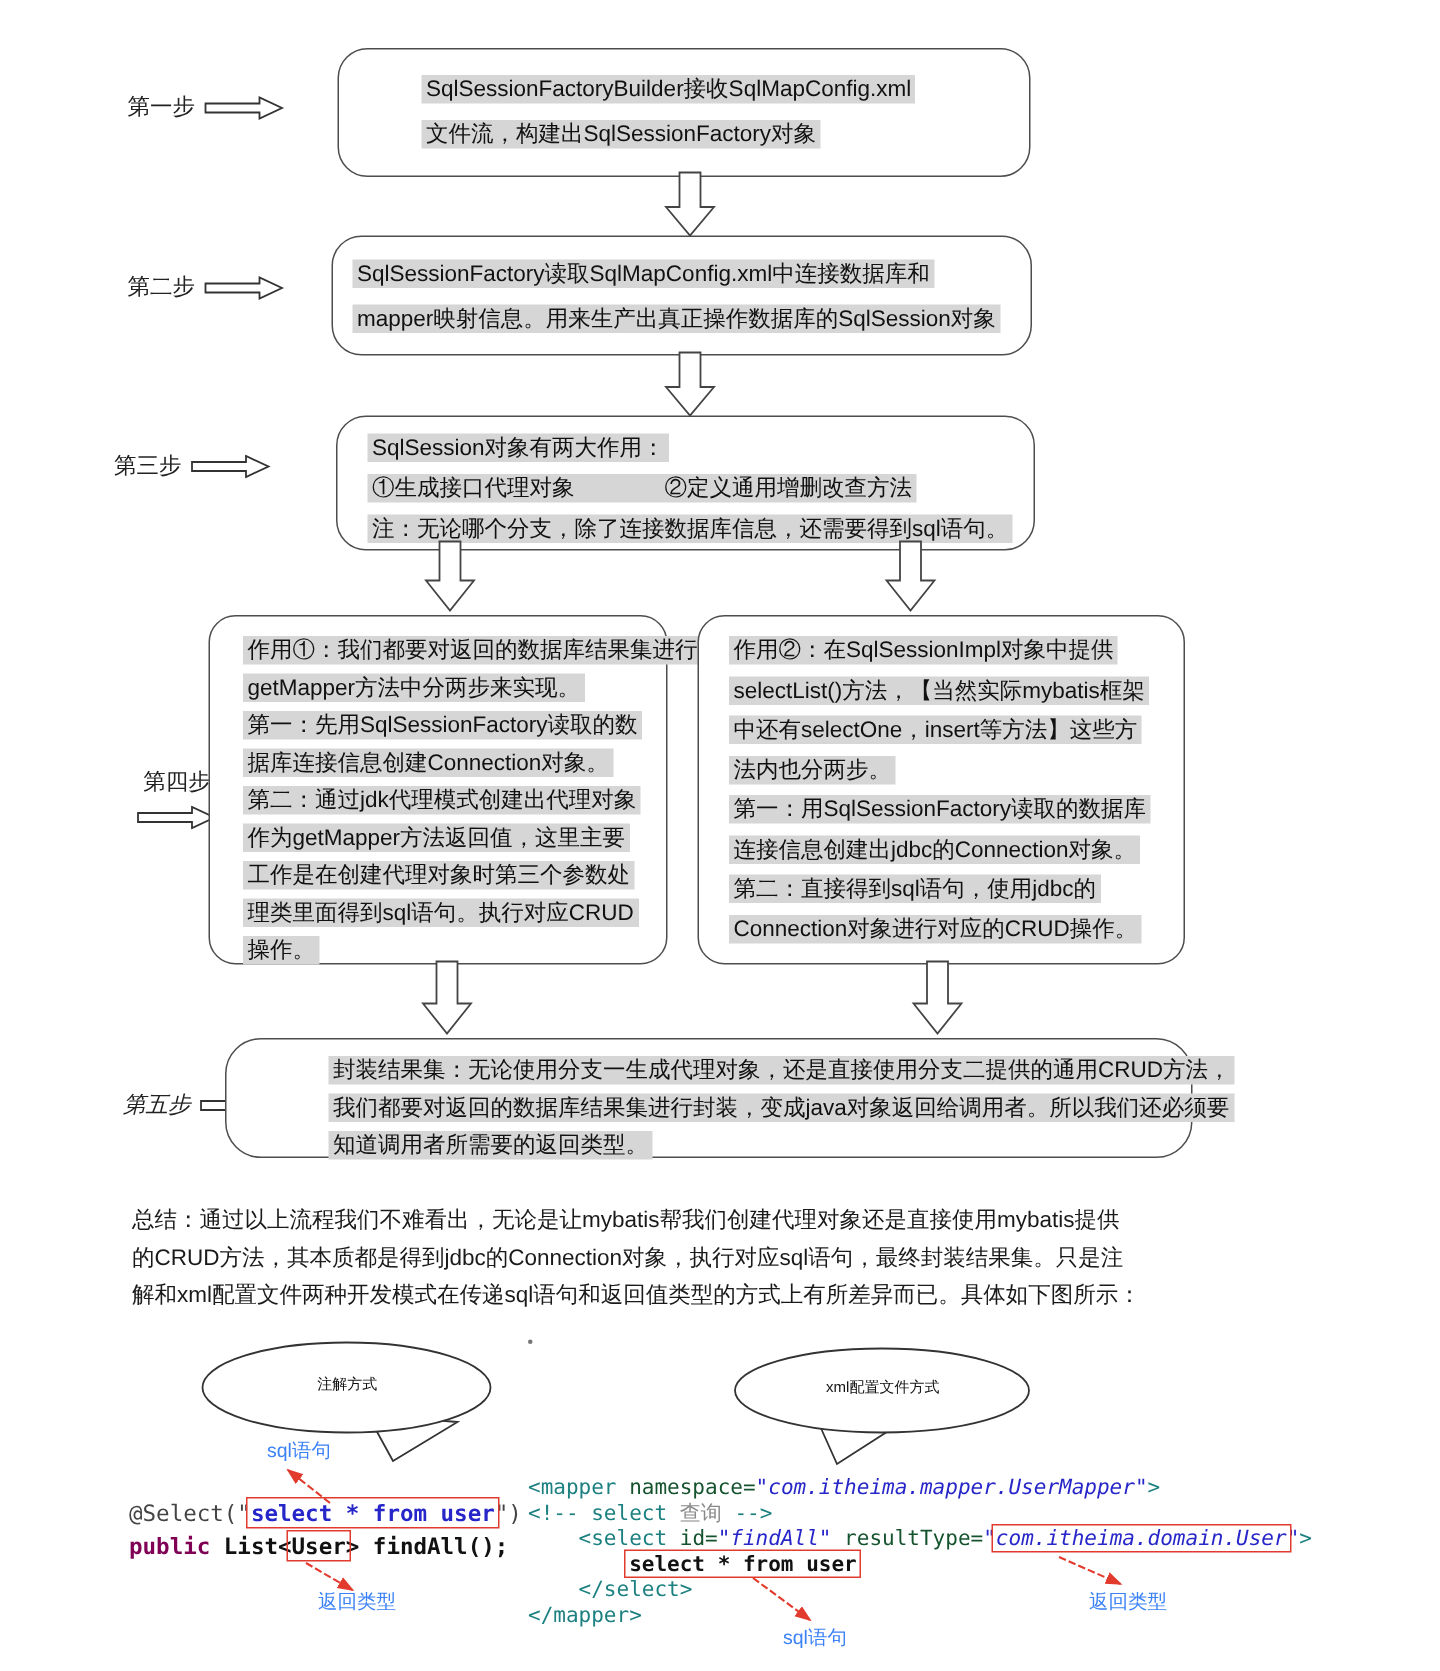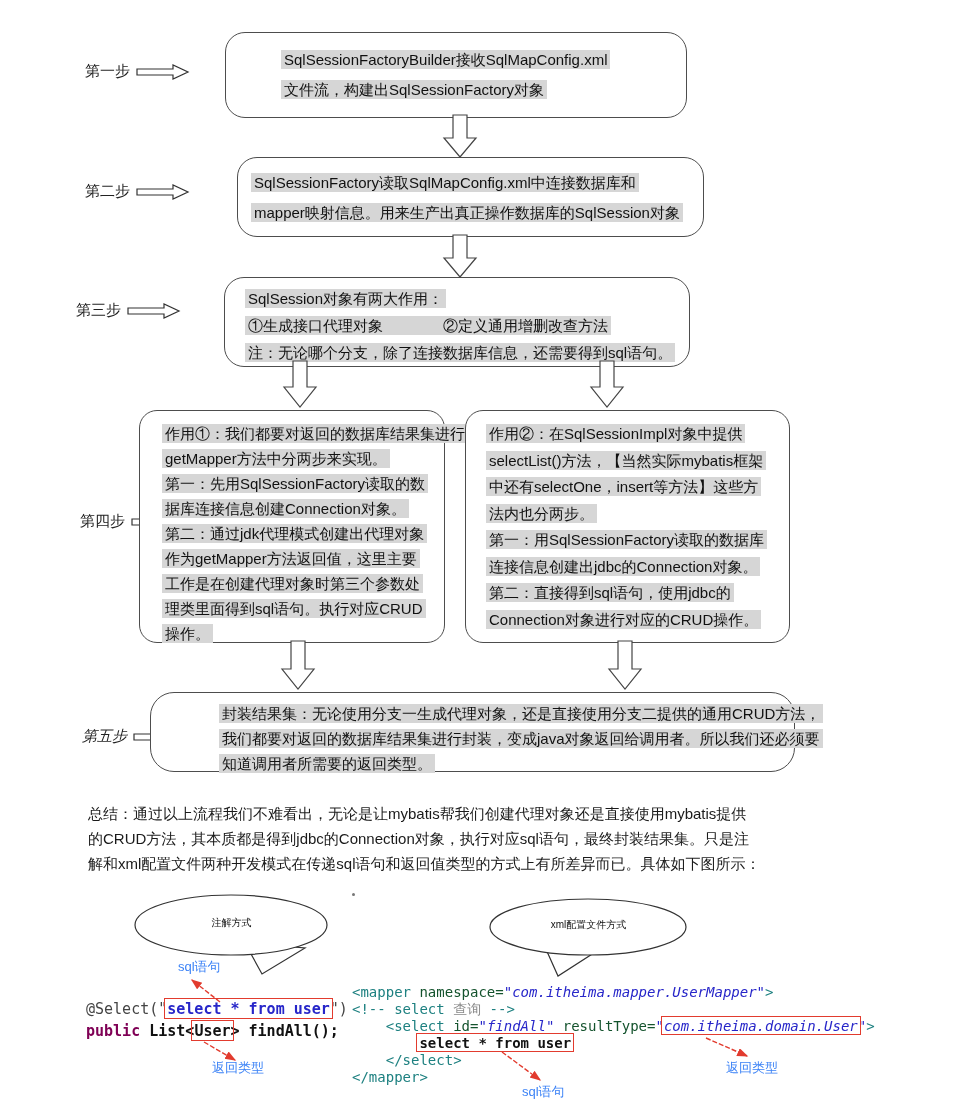--- a/index.html
+++ b/index.html
@@ -54,39 +54,39 @@
     <svg width="54" height="16" viewBox="0 0 54 16">
         <path d="M1 5 L37 5 L37 1 L52 8 L37 15 L37 11 L1 11 Z" fill="#fff" stroke="#333" stroke-width="1.2"></path>
       </svg>
   </div>
   <div class="step-label" style="left:76px;top:301px;">
     <span>第三步</span>
     <svg width="54" height="16" viewBox="0 0 54 16">
         <path d="M1 5 L37 5 L37 1 L52 8 L37 15 L37 11 L1 11 Z" fill="#fff" stroke="#333" stroke-width="1.2"></path>
       </svg>
   </div>
-  <div class="step-label" style="left:80px;top:512px;">
+  <div class="step-label" style="left:91px;top:512px;flex-direction:column;">
     <span>第四步</span>
     <svg width="54" height="16" viewBox="0 0 54 16">
         <path d="M1 5 L37 5 L37 1 L52 8 L37 15 L37 11 L1 11 Z" fill="#fff" stroke="#333" stroke-width="1.2"></path>
       </svg>
   </div>
   <div class="step-label" style="left:82px;top:727px;font-style:italic;">
     <span>第五步</span>
     <svg width="54" height="16" viewBox="0 0 54 16">
         <path d="M1 5 L37 5 L37 1 L52 8 L37 15 L37 11 L1 11 Z" fill="#fff" stroke="#333" stroke-width="1.2"></path>
       </svg>
   </div>
 
   <div class="box hl-lines" style="left:225px;top:32px;width:462px;height:86px;padding:12px 10px 0 55px;line-height:30px;">
       <div class="ln"><span>SqlSessionFactoryBuilder接收SqlMapConfig.xml</span></div>
       <div class="ln"><span>文件流，构建出SqlSessionFactory对象</span></div>
     </div>
 
-  <div class="box hl-lines" style="left:221px;top:157px;width:467px;height:80px;padding:10px 8px 0 13px;line-height:30px;margin-left:16px;">
+  <div class="box hl-lines" style="left:221px;top:157px;width:467px;height:80px;padding:10px 8px 0 13px;line-height:30px;">
       <div class="ln"><span>SqlSessionFactory读取SqlMapConfig.xml中连接数据库和</span></div>
       <div class="ln"><span>mapper映射信息。用来生产出真正操作数据库的SqlSession对象</span></div>
     </div>
 
   <div class="box hl-lines" style="left:224px;top:277px;width:466px;height:90px;padding:7px 10px 0 20px;line-height:27px;">
       <div class="ln"><span>SqlSession对象有两大作用：</span></div>
       <div class="ln"><span>①生成接口代理对象　　　　②定义通用增删改查方法</span></div>
       <div class="ln"><span>注：无论哪个分支，除了连接数据库信息，还需要得到sql语句。</span></div>
     </div>
 

